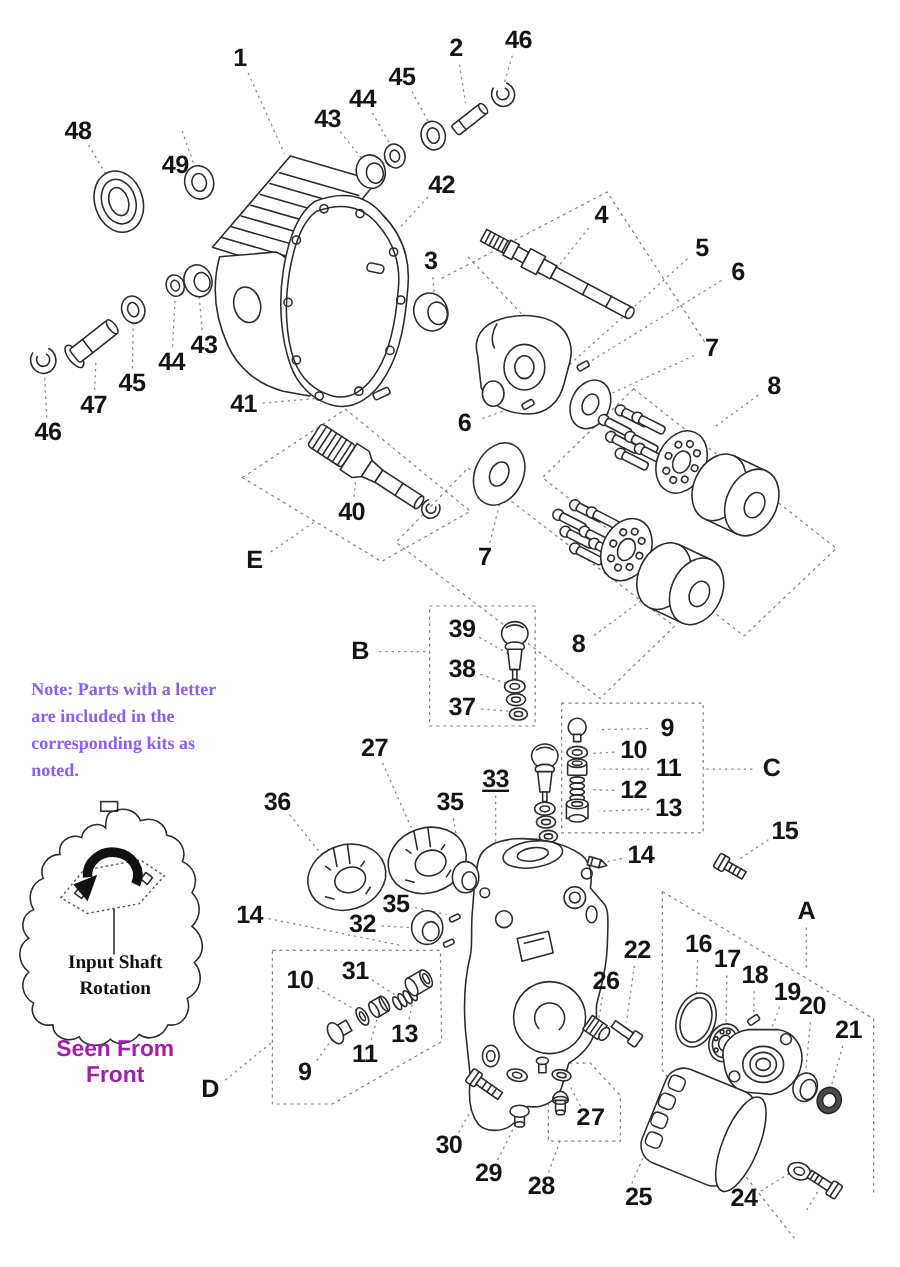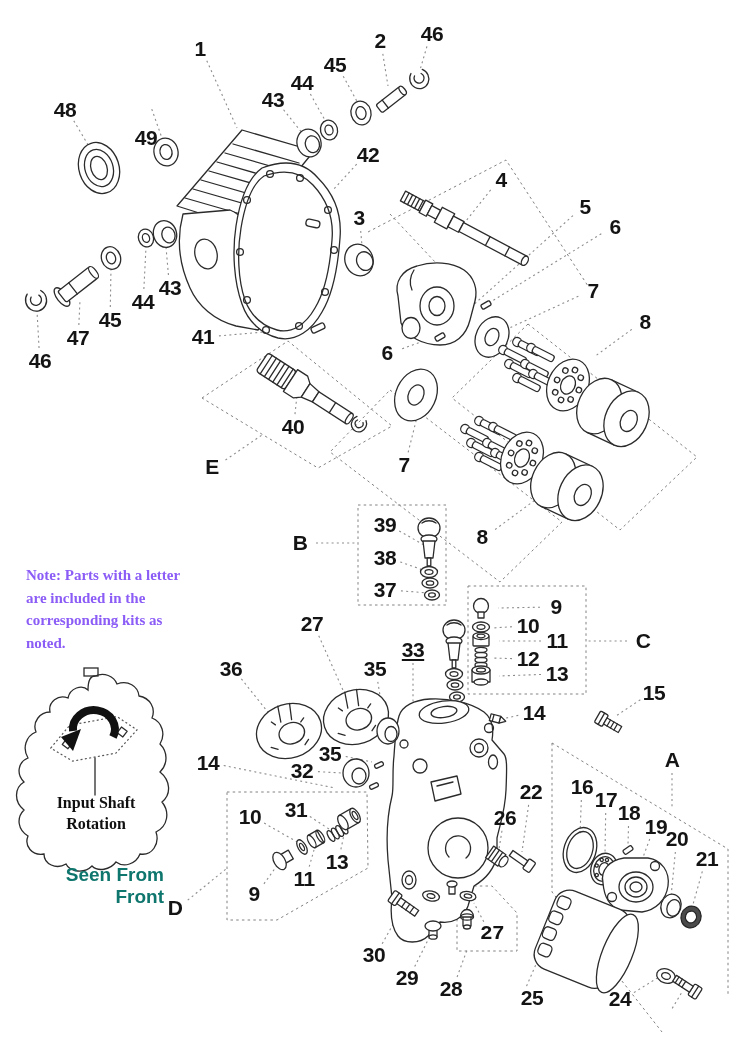--- a/index.html
+++ b/index.html
@@ -15,22 +15,22 @@
            font:bold 21px "Liberation Sans",sans-serif;color:#141414;
            white-space:nowrap;letter-spacing:-0.5px;}
   #watermark{position:absolute;left:196px;top:511px;
            font:bold 31px "Liberation Sans",sans-serif;color:#dcdcdc;
            -webkit-text-stroke:1.2px #a8a8a8;opacity:.8;white-space:nowrap;
            pointer-events:none;z-index:30;}
   #note{position:absolute;left:26px;top:552px;width:160px;
            font:bold 15px/1.5 "Liberation Serif",serif;color:#8b5cf6;margin-top:12px;}
   #inset-rotation{position:absolute;left:32px;top:793px;width:128px;text-align:center;
            font:bold 16px/1.3 "Liberation Serif",serif;color:#101010;}
-  #inset-view{position:absolute;left:28px;top:864px;width:136px;text-align:right;
-           font:bold 19px/1.15 "Liberation Sans",sans-serif;color:#0f766e;}
+  #inset-view{position:absolute;left:28px;top:864px;width:136px;text-align:center;
+           font:bold 19px/1.15 "Liberation Sans",sans-serif;color:#a21caf;}
 </style>
 </head>
 <body>
 
 <div id="stage">
 
   <svg id="art" width="750" height="1056" viewBox="0 0 750 1056" xmlns="http://www.w3.org/2000/svg">
 
     <defs>
       <g id="pst">

